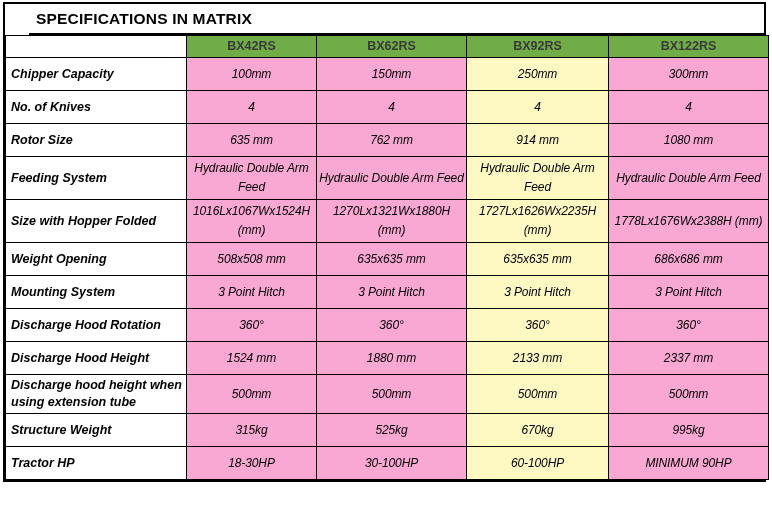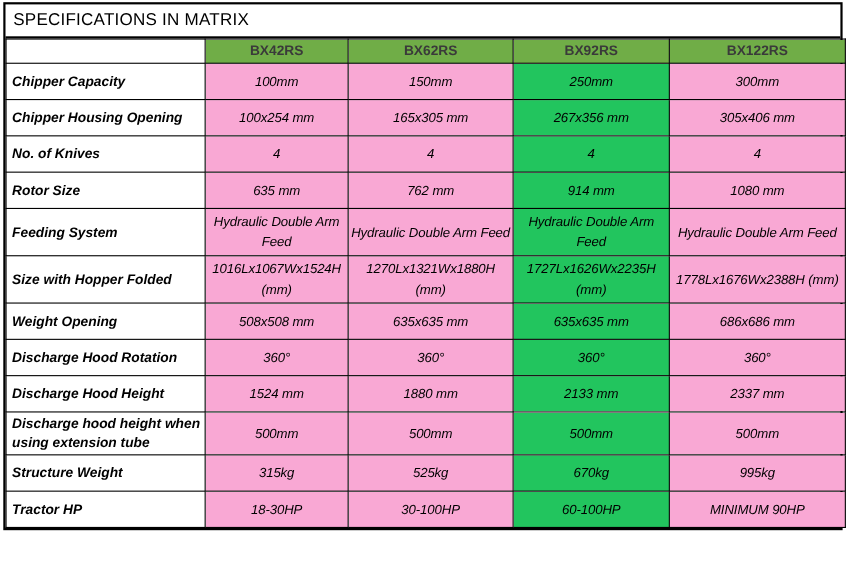--- a/index.html
+++ b/index.html
@@ -8,21 +8,21 @@
     font-family:"Liberation Sans",sans-serif;color:#000;
     position:relative;overflow:hidden;
   }
   .frame{
     position:absolute;left:3px;top:2px;width:763px;
     border:2px solid #000;box-sizing:border-box;background:#fff;
   }
   .title-bar{
     height:29px;border-bottom:2px solid #000;
     display:flex;align-items:center;padding-left:7px;
-    font-weight:normal;font-size:15.5px;letter-spacing:.2px;
+    font-weight:bold;font-size:15.5px;letter-spacing:.2px;margin-left:24px;
   }
   table.specs{
     border-collapse:collapse;table-layout:fixed;width:100%;
   }
   table.specs th,table.specs td{
     border:1px solid #000;box-sizing:border-box;
     vertical-align:middle;line-height:19px;
     overflow:hidden;
   }
   thead tr{height:14px;border-radius:15px;}
@@ -33,21 +33,21 @@
   thead th.corner{background:#ffffff;}
   tbody tr{height:33px;font-style:italic;}
   tbody th.row-label{
     text-align:left;font-size:12.5px;font-weight:bold;
     padding:2px 3px 2px 5px;background:#ffffff;line-height:17px;
   }
   tbody td.value-cell{
     text-align:center;font-size:12px;letter-spacing:-0.1px;
     padding:2px 2px;background:#f9a8d4;
   }
-  tbody td.value-cell.hl{background:#22c55e;}
+  tbody td.value-cell.hl{background:#fef9c3;}
 </style>
 </head>
 <body>
 
 <div class="frame">
   <div class="title-bar">SPECIFICATIONS IN MATRIX</div>
 
   <table class="specs">
     <colgroup>
       <col style="width:181px">
@@ -65,27 +65,20 @@
           <th class="model-header">BX122RS</th>
         </tr>
     </thead>
     <tbody>
         <tr>
           <th class="row-label">Chipper Capacity</th>
           <td class="value-cell">100mm</td>
           <td class="value-cell">150mm</td>
           <td class="value-cell hl">250mm</td>
           <td class="value-cell">300mm</td>
-        </tr>
-        <tr>
-          <th class="row-label">Chipper Housing Opening</th>
-          <td class="value-cell">100x254 mm</td>
-          <td class="value-cell">165x305 mm</td>
-          <td class="value-cell hl">267x356 mm</td>
-          <td class="value-cell">305x406 mm</td>
         </tr>
         <tr>
           <th class="row-label">No. of Knives</th>
           <td class="value-cell">4</td>
           <td class="value-cell">4</td>
           <td class="value-cell hl">4</td>
           <td class="value-cell">4</td>
         </tr>
         <tr>
           <th class="row-label">Rotor Size</th>
@@ -107,20 +100,27 @@
           <td class="value-cell">1270Lx1321Wx1880H (mm)</td>
           <td class="value-cell hl">1727Lx1626Wx2235H (mm)</td>
           <td class="value-cell">1778Lx1676Wx2388H (mm)</td>
         </tr>
         <tr>
           <th class="row-label">Weight Opening</th>
           <td class="value-cell">508x508 mm</td>
           <td class="value-cell">635x635 mm</td>
           <td class="value-cell hl">635x635 mm</td>
           <td class="value-cell">686x686 mm</td>
+        </tr>
+        <tr>
+          <th class="row-label">Mounting System</th>
+          <td class="value-cell">3 Point Hitch</td>
+          <td class="value-cell">3 Point Hitch</td>
+          <td class="value-cell hl">3 Point Hitch</td>
+          <td class="value-cell">3 Point Hitch</td>
         </tr>
         <tr>
           <th class="row-label">Discharge Hood Rotation</th>
           <td class="value-cell">360°</td>
           <td class="value-cell">360°</td>
           <td class="value-cell hl">360°</td>
           <td class="value-cell">360°</td>
         </tr>
         <tr>
           <th class="row-label">Discharge Hood Height</th>

